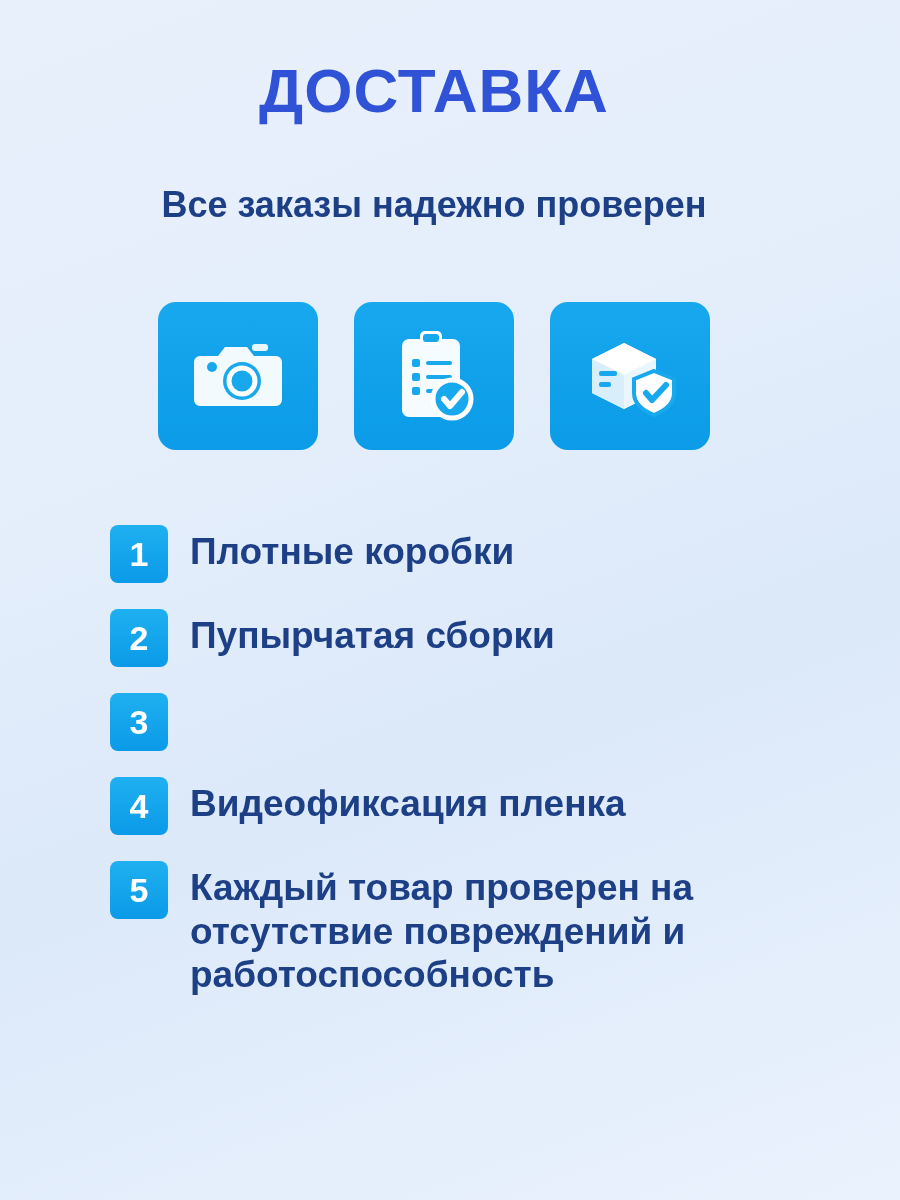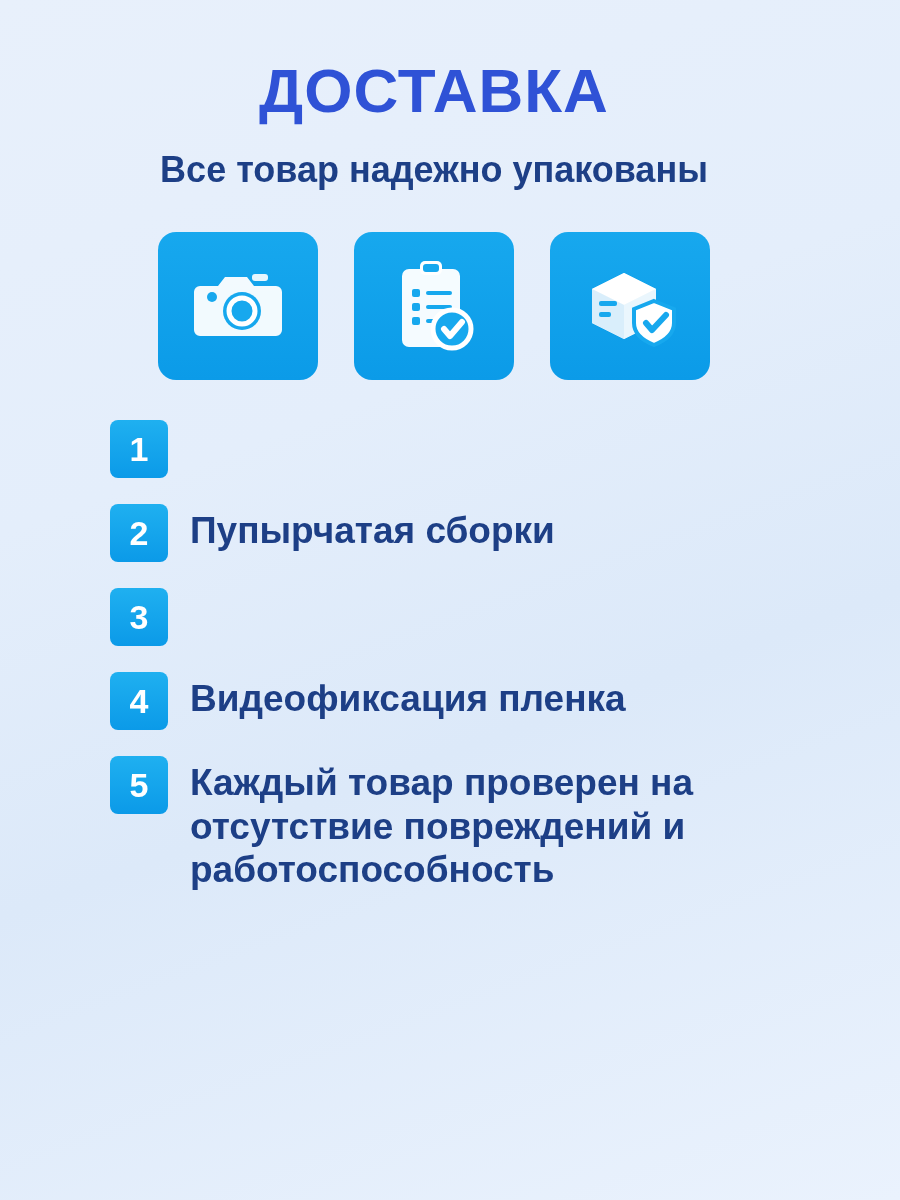--- a/index.html
+++ b/index.html
@@ -15,20 +15,21 @@
   }
   .page {
     position: relative;
     width: 868px;
     height: 1200px;
     box-sizing: border-box;
     padding: 0 40px;
     display: flex;
     flex-direction: column;
     align-items: center;
+    gap: 35px;
   }
   .title {
     margin-top: 58px;
     font-size: 62px;
     font-weight: bold;
     letter-spacing: 1px;
     color: #2f52d6;
     text-align: center;
     line-height: 1.05;
   }
@@ -96,21 +97,21 @@
     padding-top: 5px;
     max-width: 640px;
   }
 </style>
 </head>
 <body>
 
 <div class="page">
 
   <div class="title">ДОСТАВКА</div>
-  <div class="subtitle">Все товар надежно упакованы</div>
+  <div class="subtitle">Все заказы надежно проверен</div>
 
   <div class="icons-row">
 
     <div class="icon-tile">
       <span>
         <svg width="96" height="80" viewBox="0 0 96 80" aria-hidden="true">
           <path d="M10 20 h18 l7 -9 h22 l7 9 h22 a6 6 0 0 1 6 6 v38 a6 6 0 0 1 -6 6 h-76 a6 6 0 0 1 -6 -6 v-38 a6 6 0 0 1 6 -6 z" fill="#ffffff" opacity="0.95"></path>
           <circle cx="52" cy="45" r="19" fill="#17a8ee"></circle>
           <circle cx="52" cy="45" r="13" fill="none" stroke="#ffffff" stroke-width="5"></circle>
           <circle cx="22" cy="31" r="5" fill="#17a8ee"></circle>
@@ -155,20 +156,21 @@
         </svg>
       </span>
     </div>
 
   </div>
 
   <div class="list">
 
     <div class="list-item">
       <div class="num-badge">1</div>
+      <div class="item-label">Плотные коробки</div>
     </div>
 
     <div class="list-item">
       <div class="num-badge">2</div>
       <div class="item-label">Пупырчатая сборки</div>
     </div>
 
     <div class="list-item">
       <div class="num-badge">3</div>
     </div>

